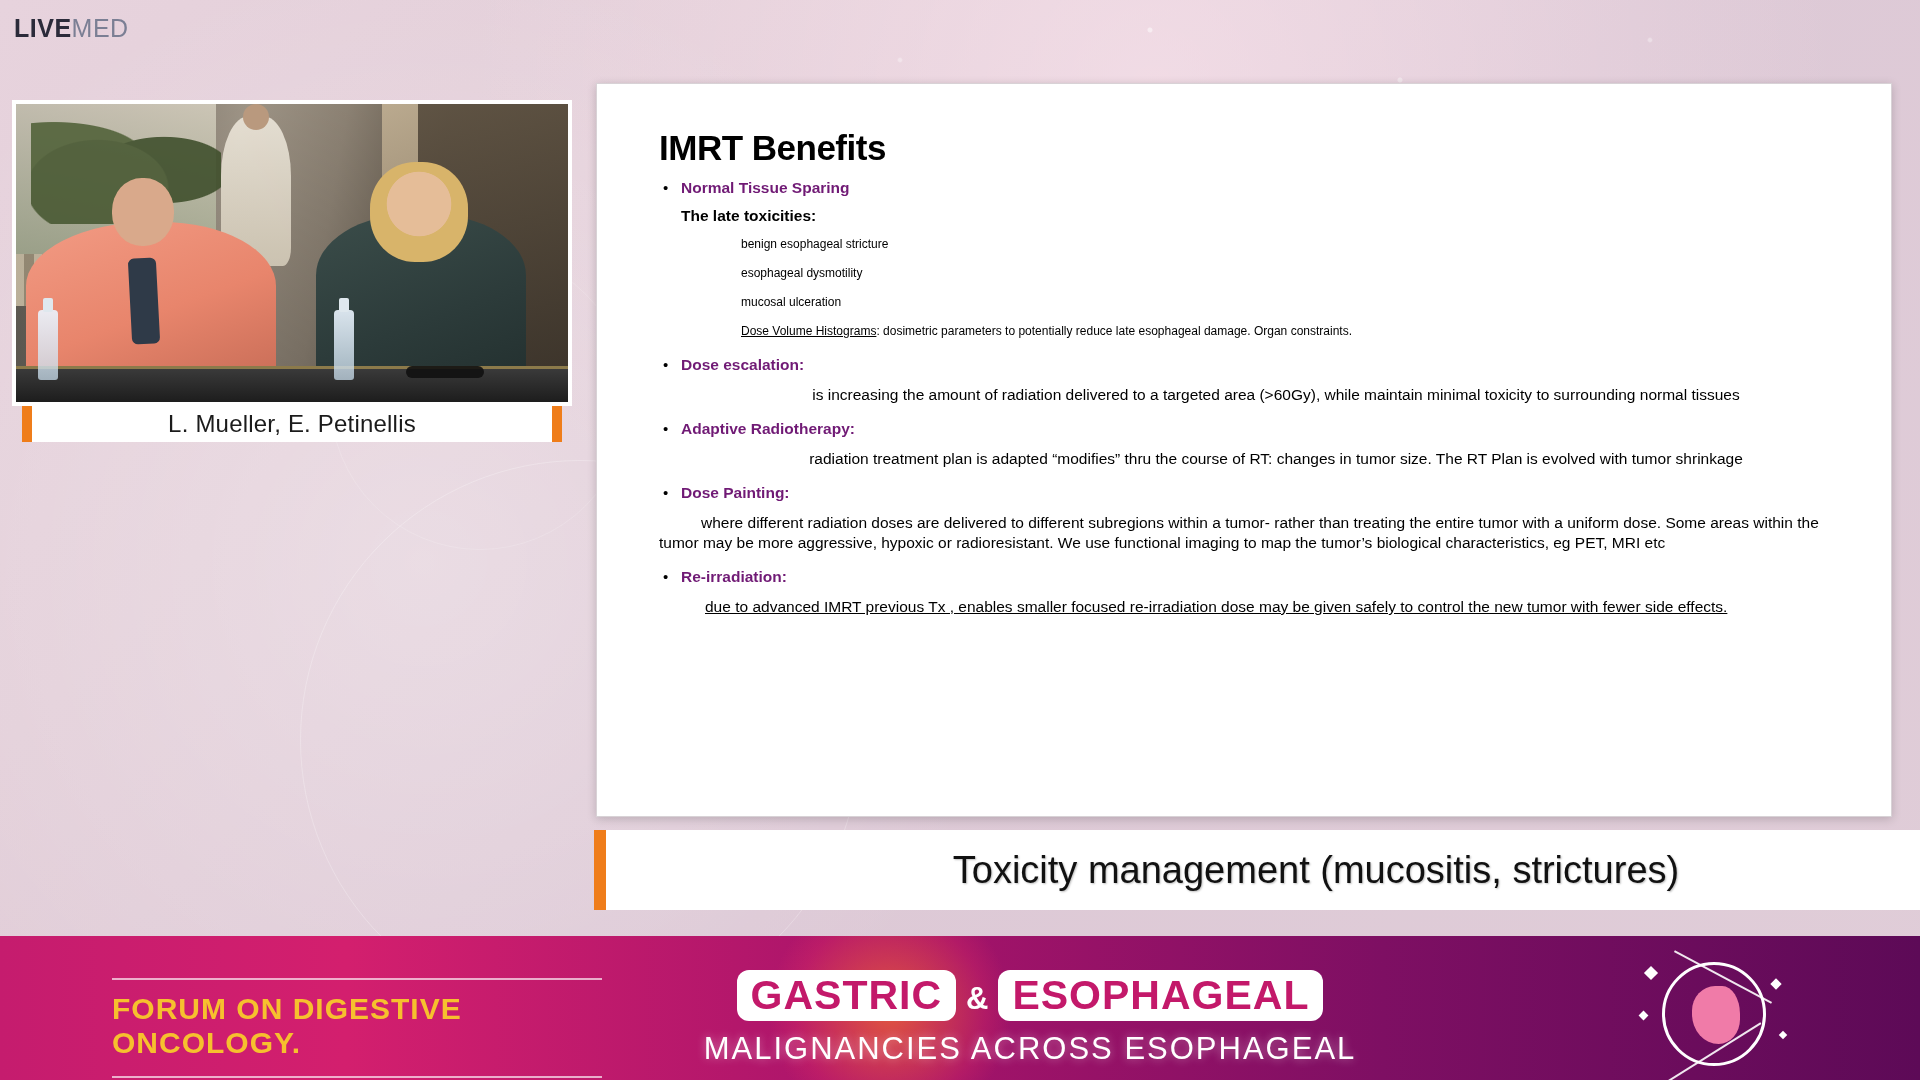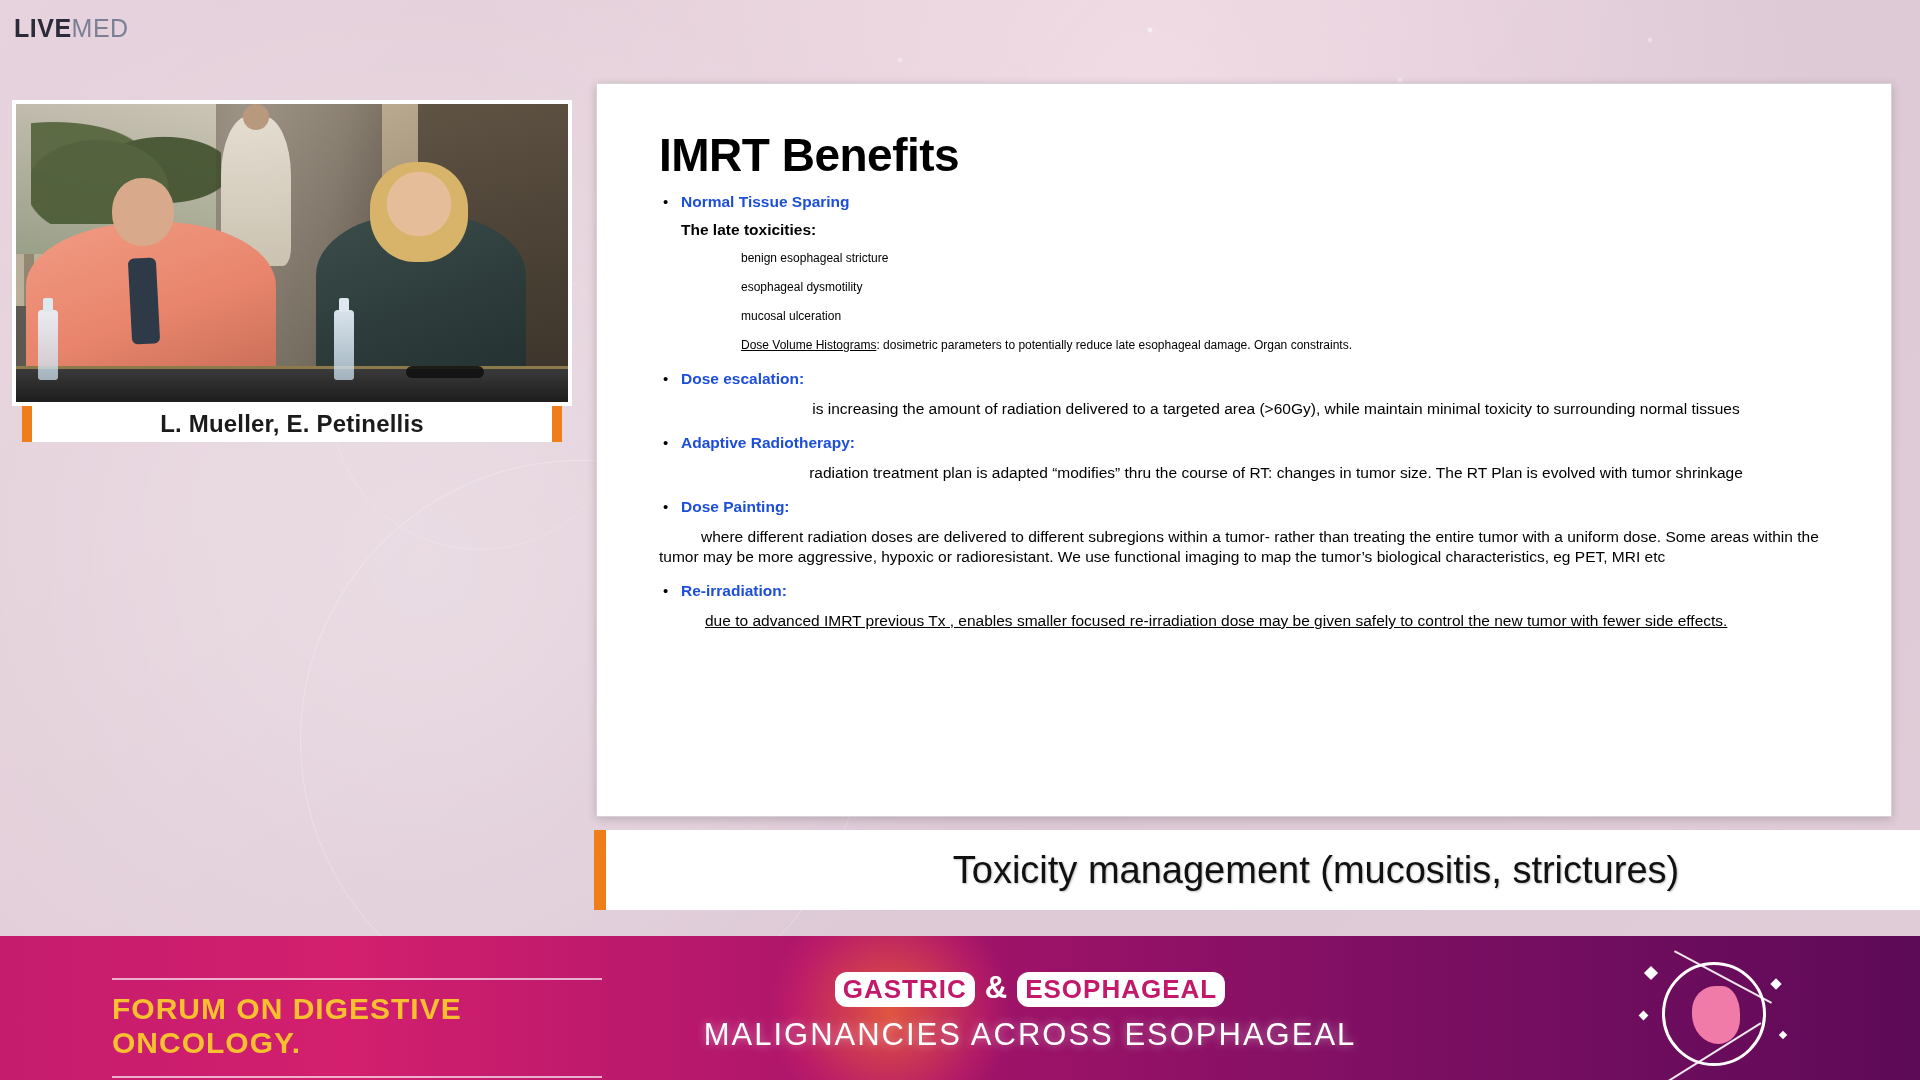--- a/index.html
+++ b/index.html
@@ -141,43 +141,43 @@
   
   #speaker-bar {
     position: absolute; left: 22px; top: 406px;
     width: 540px; height: 36px;
     background: #ffffff;
     border-left: 10px solid #ef7d1a;
     border-right: 10px solid #ef7d1a;
     display: flex; align-items: center; justify-content: center;
   }
   #speaker-bar .name {
-    font-size: 24px; font-weight: bold; color: #1b1b1b;
+    font-size: 24px; font-weight: normal; color: #1b1b1b;
     letter-spacing: .2px;
   }
 
   
   #slide-panel {
     position: absolute; left: 596px; top: 83px;
     width: 1296px; height: 734px;
     background: #ffffff;
     border: 1px solid #d8d2d6;
     box-shadow: 0 2px 9px rgba(0,0,0,0.18);
     padding: 44px 40px 10px 62px;
   }
   #slide-title {
-    font-size: 46px; font-weight: bold; color: #000;
+    font-size: 35px; font-weight: bold; color: #000;
     letter-spacing: -0.5px; margin-bottom: 10px;
   }
   .bullet-row { display: flex; align-items: flex-start; margin-top: 7px; }
   .bullet-dot {
     width: 22px; flex: 0 0 22px; font-size: 15px; line-height: 20px; color: #000;
     text-align: left; padding-left: 4px;
   }
-  .b-head { font-size: 15.5px; font-weight: bold; color: #1d4ed8; line-height: 20px; }
+  .b-head { font-size: 15.5px; font-weight: bold; color: #701a75; line-height: 20px; }
   .sub-head { font-size: 15.5px; font-weight: bold; color: #000; margin: 9px 0 0 22px; }
   .indent-1 { font-size: 12px; color: #000; margin: 9px 0 0 82px; line-height: 20px; }
   .underline { text-decoration: underline; }
   .para { font-size: 15.5px; color: #000; line-height: 20px; margin-top: 10px; }
   .para.pad-sm { margin-left: 42px; text-align: center; }
   .para.pad-xs { margin-left: 44px; }
   .para.full { margin-left: 0; }
 
   
   #topic-bar {
@@ -210,22 +210,22 @@
     font-size: 30px; font-weight: bold; color: #f6c02e; letter-spacing: 1px;
     font-family: "Liberation Sans", sans-serif;
   }
   #footer-left .fl-line {
     height: 2px; background: rgba(255,255,255,0.65); margin-top: 16px;
   }
   #footer-left .fl-line.top { margin: 0 0 12px 0; }
   #footer-center { position: absolute; left: 640px; top: 34px; width: 780px; text-align: center; }
   .pill {
     display: inline-block; background: #ffffff; color: #c3196a;
-    font-size: 26px; font-weight: bold; letter-spacing: 1px;
-    padding: 2px 8px; border-radius: 12px;
+    font-size: 41px; font-weight: bold; letter-spacing: 1px;
+    padding: 2px 14px; border-radius: 12px;
   }
   .amp { color: #ffffff; font-size: 31px; font-weight: bold; margin: 0 10px; }
   #footer-center .line2 {
     margin-top: 10px; color: #ffffff; font-size: 31px; letter-spacing: 2px;
     text-shadow: 0 0 10px rgba(255,255,255,.45);
   }
   #footer-logo {
     position: absolute; right: 110px; top: 14px; width: 170px; height: 120px;
   }
   #footer-logo .ring {

